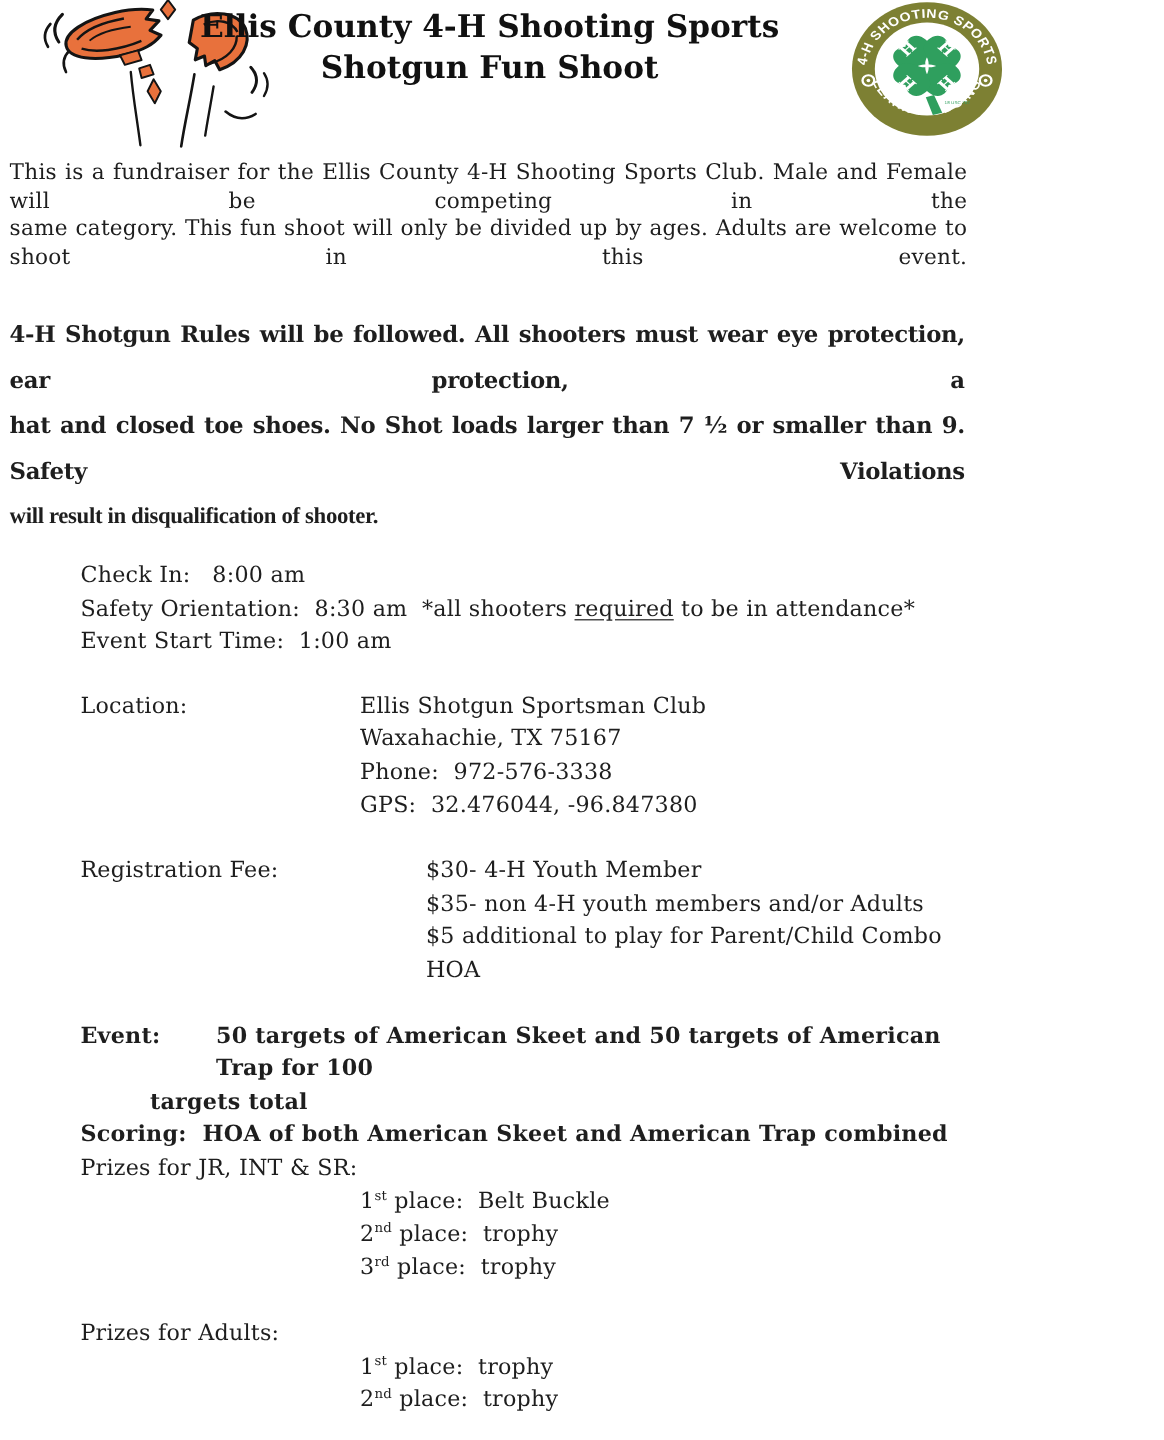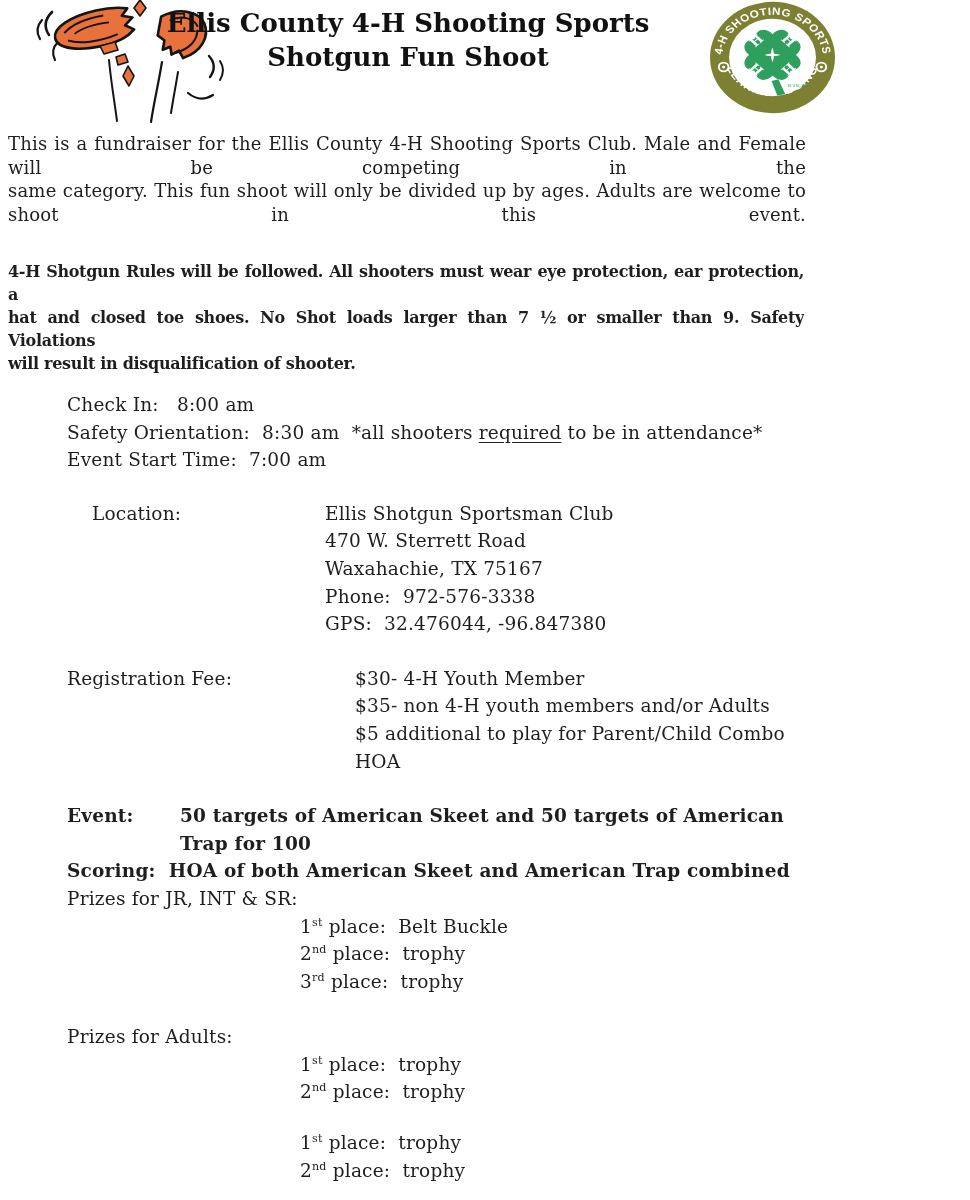--- a/index.html
+++ b/index.html
@@ -26,28 +26,28 @@
   
   .pre { white-space:pre-wrap; }
   .jline { text-align:justify; text-align-last:justify; overflow:hidden; white-space:normal; }
   sup.ord { font-size:0.6em; vertical-align:super; line-height:0; }
   .u { text-decoration:underline; text-underline-offset:3px; }
 
   
   .intro { margin:8px 10px 0 8px; font-size:18px; line-height:23.5px; letter-spacing:0.2px; }
 
   
-  .rules { margin:34px 12px 0 8px; font-size:16px; font-weight:bold; line-height:23px; letter-spacing:-0.3px; }
-  .rules .last { text-align:left; text-align-last:left; }
+  .rules { margin:34px 12px 0 8px; font-size:19px; font-weight:bold; line-height:38px; letter-spacing:-0.3px; }
+  .rules .last { text-align:left; text-align-last:left;font-family:Liberation Serif, serif; }
 
   
   .sec { font-size:18.5px; line-height:27.6px; letter-spacing:0.2px; }
   .schedule { margin:16px 0 0 67px; }
   .cols { display:flex; align-items:flex-start; }
-  .location { margin-top:26px; margin-left:92px; }
+  .location { margin-top:26px; margin-left:67px; }
   .location .lbl { width:233px; flex:0 0 233px; }
   .registration { margin-top:27px; margin-left:67px; }
   .registration .lbl { width:288px; flex:0 0 288px; }
   .event { margin-top:27px; margin-left:67px;font-weight:bold; }
   .event .lbl { width:113px; flex:0 0 113px; }
   .event .wrapline { margin-left:58px; }
   .prizes1 { }
   .prizes2 { margin-top:28px; }
   .prizes3 { margin-top:23px; }
   .prize-heading { margin-left:67px; }
@@ -147,48 +147,48 @@
 
   <div class="rules">
     <div class="jline">4-H Shotgun Rules will be followed.  All shooters must wear eye protection, ear protection, a</div>
     <div class="jline">hat and closed toe shoes.  No Shot loads larger than 7 ½ or smaller than 9.  Safety Violations</div>
     <div class="jline last">will result in disqualification of shooter.</div>
   </div>
 
   <div class="sec schedule">
     <div class="pre">Check In:   8:00 am</div>
     <div class="pre"><span>Safety Orientation:  8:30 am  *all shooters </span><span class="u">required</span><span> to be in attendance*</span></div>
-    <div class="pre">Event Start Time:  7:00 am</div>
+    <div class="pre">Event Start Time:  1:00 am</div>
   </div>
 
   <div class="sec location cols">
     <div class="lbl pre">Location:</div>
     <div>
       <div class="pre">Ellis Shotgun Sportsman Club</div>
-      <div class="pre">470 W. Sterrett Road</div>
       <div class="pre">Waxahachie, TX 75167</div>
       <div class="pre">Phone:  972-576-3338</div>
       <div class="pre">GPS:  32.476044, -96.847380</div>
     </div>
   </div>
 
   <div class="sec registration cols">
     <div class="lbl pre">Registration Fee:</div>
     <div>
       <div class="pre">$30- 4-H Youth Member</div>
       <div class="pre">$35- non 4-H youth members and/or Adults</div>
       <div class="pre">$5 additional to play for Parent/Child Combo HOA</div>
     </div>
   </div>
 
   <div class="sec event">
     <div class="cols">
       <div class="lbl pre">Event:</div>
       <div class="pre">50 targets of American Skeet and 50 targets of American Trap for 100</div>
     </div>
+    <div class="pre wrapline">targets total</div>
     <div class="pre">Scoring:  HOA of both American Skeet and American Trap combined</div>
   </div>
 
   <div class="sec prizes1">
     <div class="prize-heading pre">Prizes for JR, INT &amp; SR:</div>
     <div class="prize-line pre"><span>1</span><sup class="ord">st</sup><span> place:  Belt Buckle</span></div>
     <div class="prize-line pre"><span>2</span><sup class="ord">nd</sup><span> place:  trophy</span></div>
     <div class="prize-line pre"><span>3</span><sup class="ord">rd</sup><span> place:  trophy</span></div>
   </div>
 

